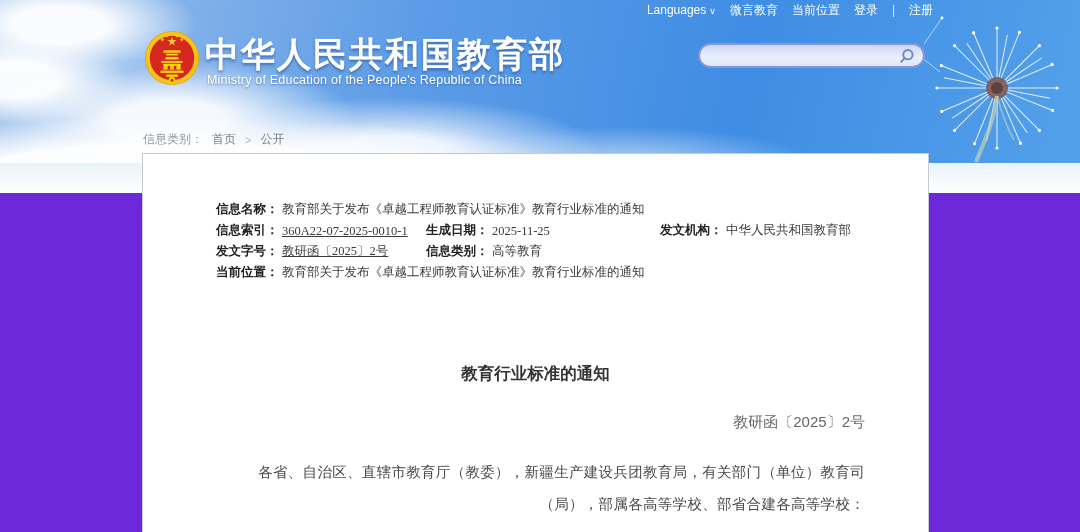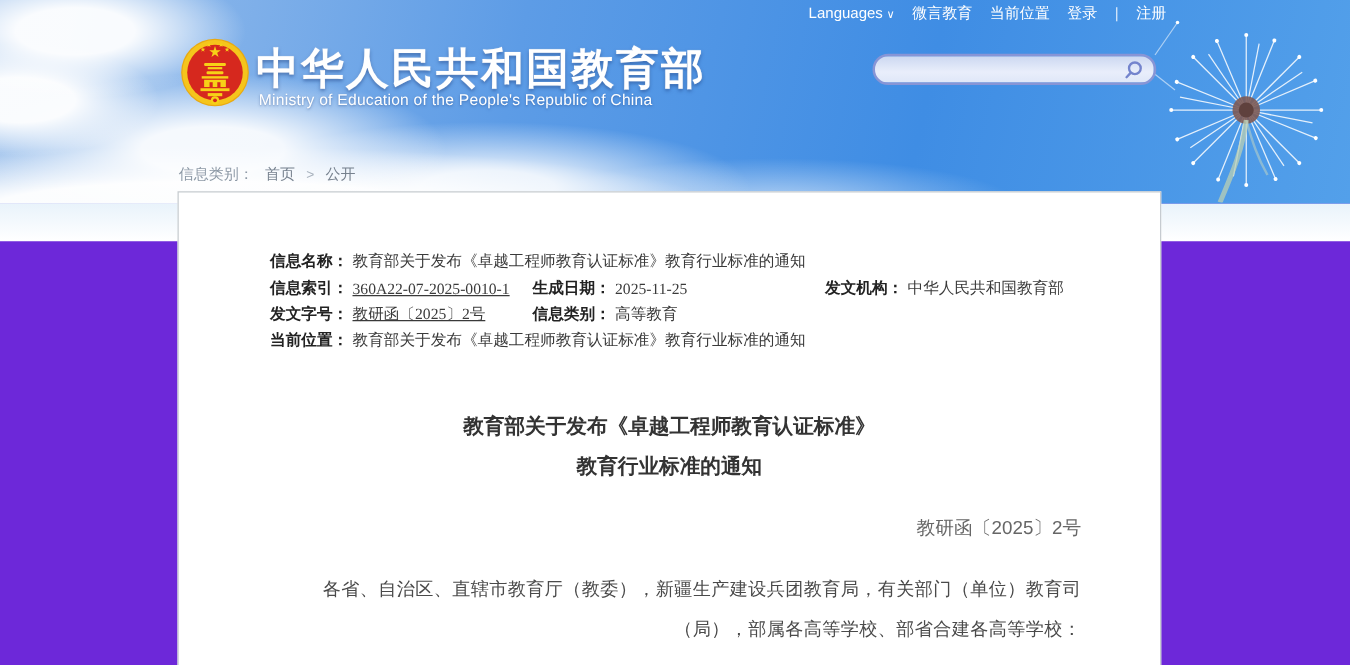--- a/index.html
+++ b/index.html
@@ -270,21 +270,21 @@
           <span class="m-label-mid">信息类别：</span>
           <span>高等教育</span>
         </div>
         <div class="meta-row">
           <span class="m-label">当前位置：</span>
           <span>教育部关于发布《卓越工程师教育认证标准》教育行业标准的通知</span>
         </div>
       </div>
 
       <h1 class="doc-title">
-        <span>教育部关于发布《卓越工程师教育认证标准》</span><br>
+        <br>
         <span>教育行业标准的通知</span>
       </h1>
 
       <div class="doc-number">教研函〔2025〕2号</div>
 
       <p class="salutation">各省、自治区、直辖市教育厅（教委），新疆生产建设兵团教育局，有关部门（单位）教育司（局），部属各高等学校、部省合建各高等学校：</p>
 
     </div>
   </div>
 

